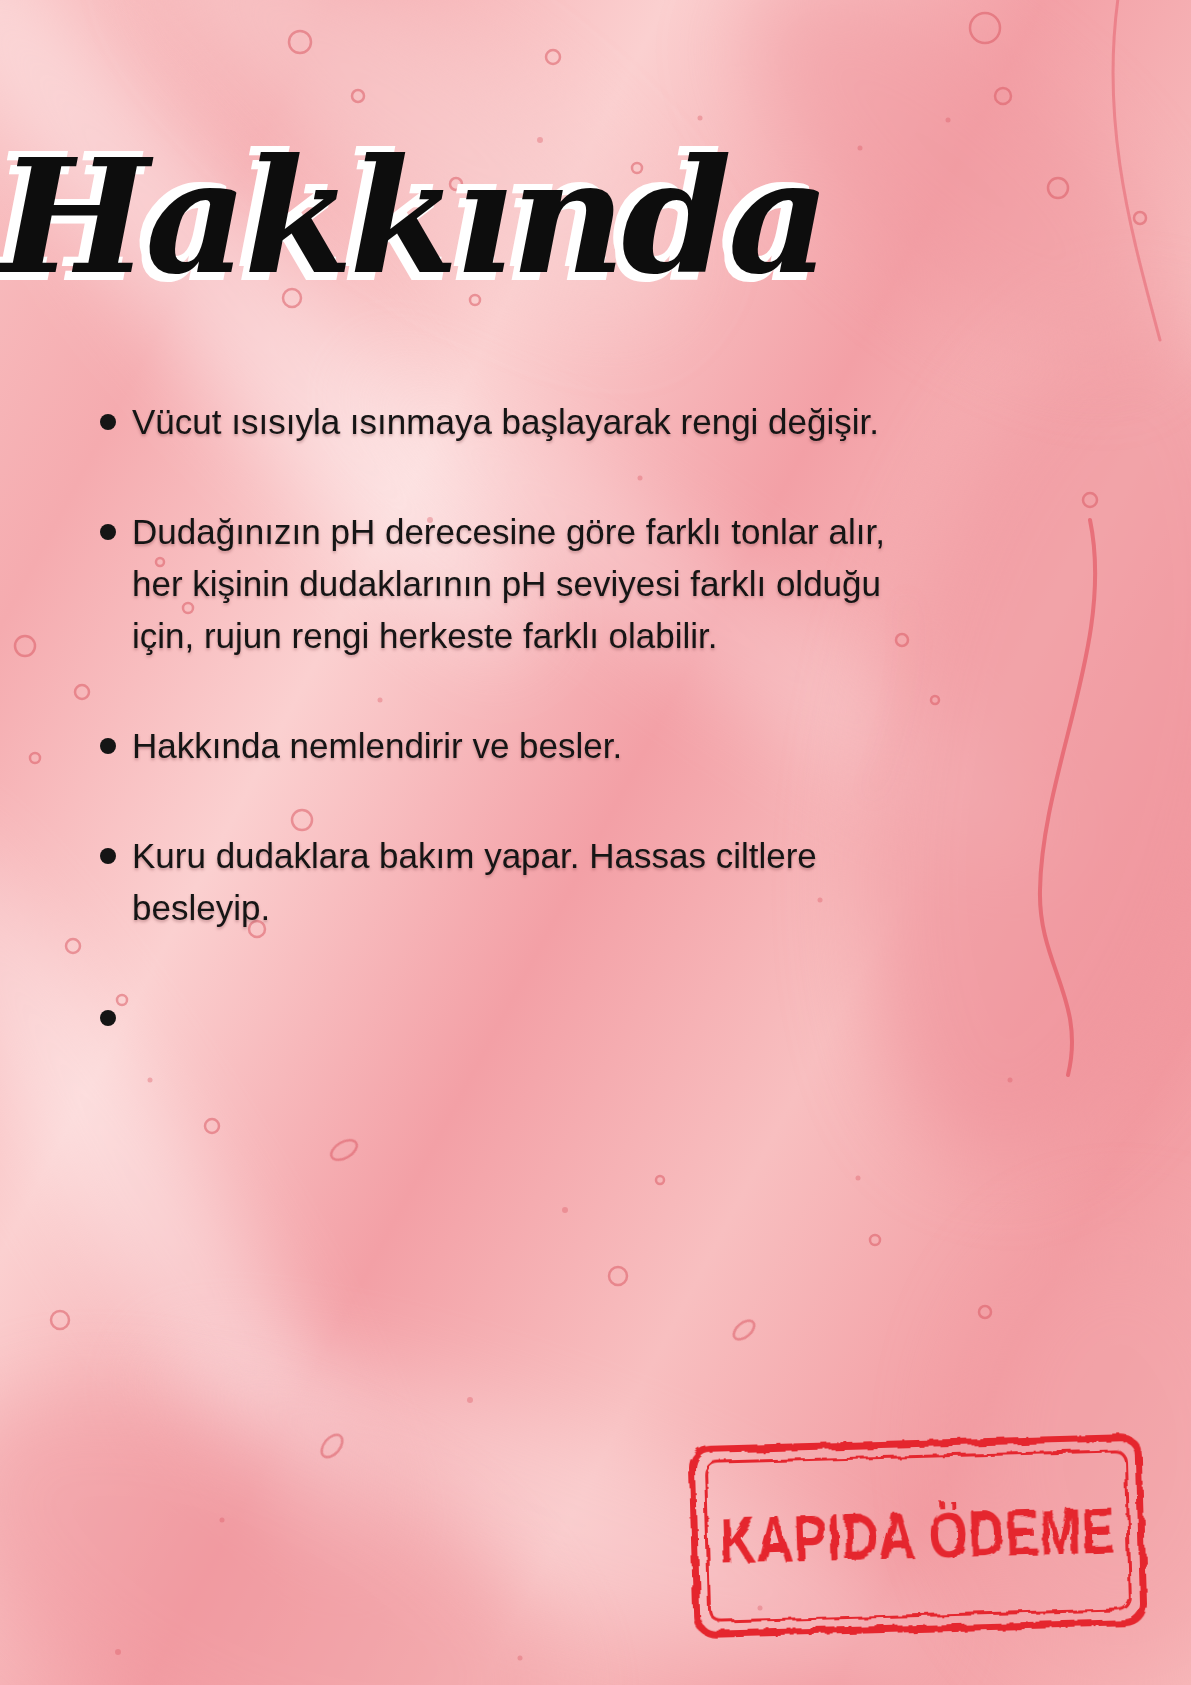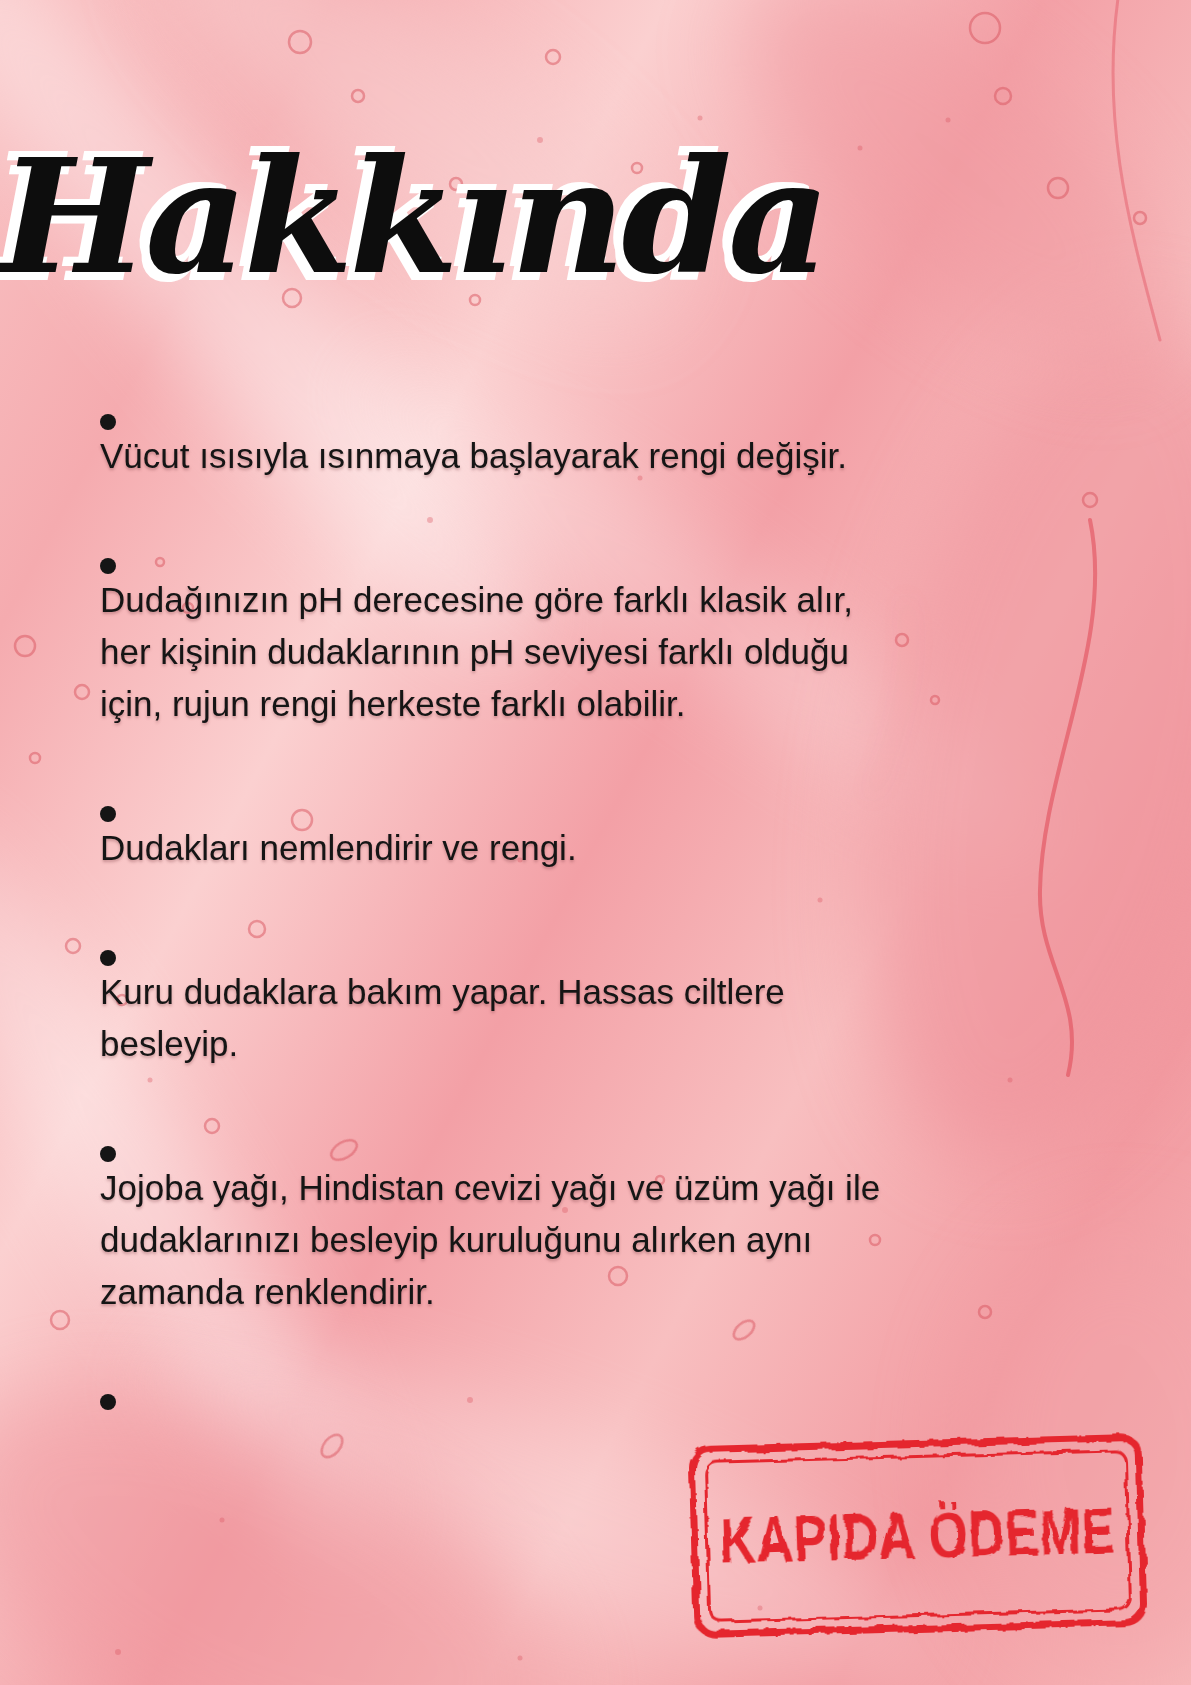--- a/index.html
+++ b/index.html
@@ -48,21 +48,20 @@
     position:absolute;
     top:396px;left:100px;width:946px;
     margin:0;padding:0;
     list-style:none;
     z-index:2;
   }
   .bullets li{
     display:flex;
     align-items:flex-start;
     margin-bottom:58px;
-    flex-direction:column;
   }
   .dot{
     flex:0 0 auto;
     width:16px;height:16px;
     margin:18px 16px 0 0;
     border-radius:50%;
     background:var(--text-black);
   }
   .txt{
     font-size:35px;
@@ -212,38 +211,32 @@
 
   <h1 class="title">Hakkında</h1>
 
   <ul class="bullets">
     <li>
       <span class="dot"></span>
       <span class="txt">Vücut ısısıyla ısınmaya başlayarak rengi değişir.</span>
     </li>
     <li>
       <span class="dot"></span>
-      <span class="txt">Dudağınızın pH derecesine göre farklı klasik alır,
+      <span class="txt">Dudağınızın pH derecesine göre farklı tonlar alır,
 her kişinin dudaklarının pH seviyesi farklı olduğu
 için, rujun rengi herkeste farklı olabilir.</span>
     </li>
     <li>
       <span class="dot"></span>
-      <span class="txt">Dudakları nemlendirir ve rengi.</span>
+      <span class="txt">Hakkında nemlendirir ve besler.</span>
     </li>
     <li>
       <span class="dot"></span>
       <span class="txt">Kuru dudaklara bakım yapar. Hassas ciltlere
 besleyip.</span>
-    </li>
-    <li>
-      <span class="dot"></span>
-      <span class="txt">Jojoba yağı, Hindistan cevizi yağı ve üzüm yağı ile
-dudaklarınızı besleyip kuruluğunu alırken aynı
-zamanda renklendirir.</span>
     </li>
     <li>
       <span class="dot"></span>
     </li>
   </ul>
 
 
   <div class="stamp">
     <div class="stamp-inner"></div>
     <span class="stamp-text">KAPIDA ÖDEME</span>

